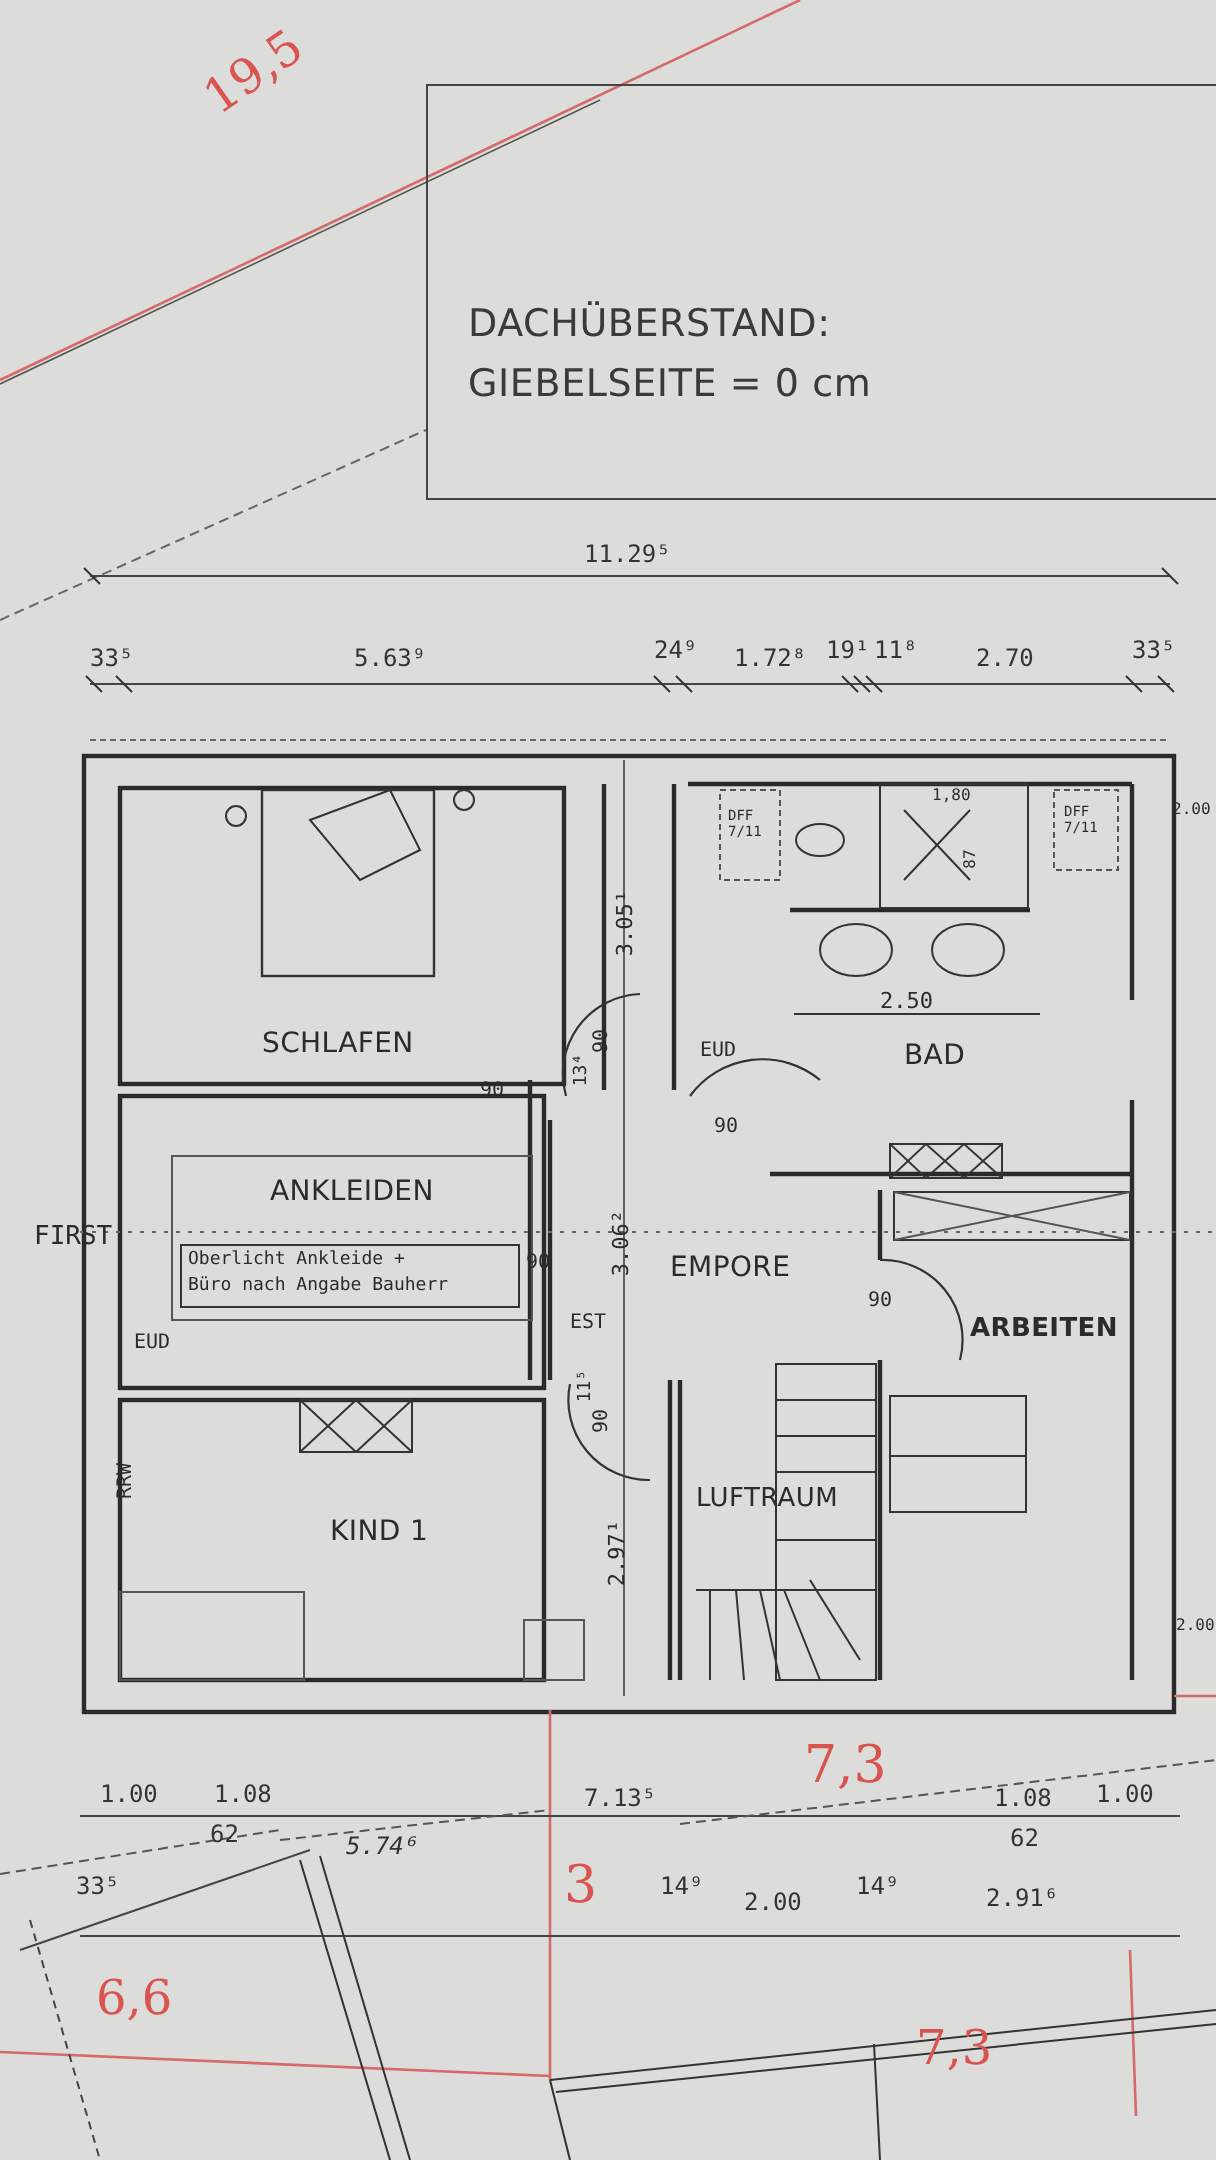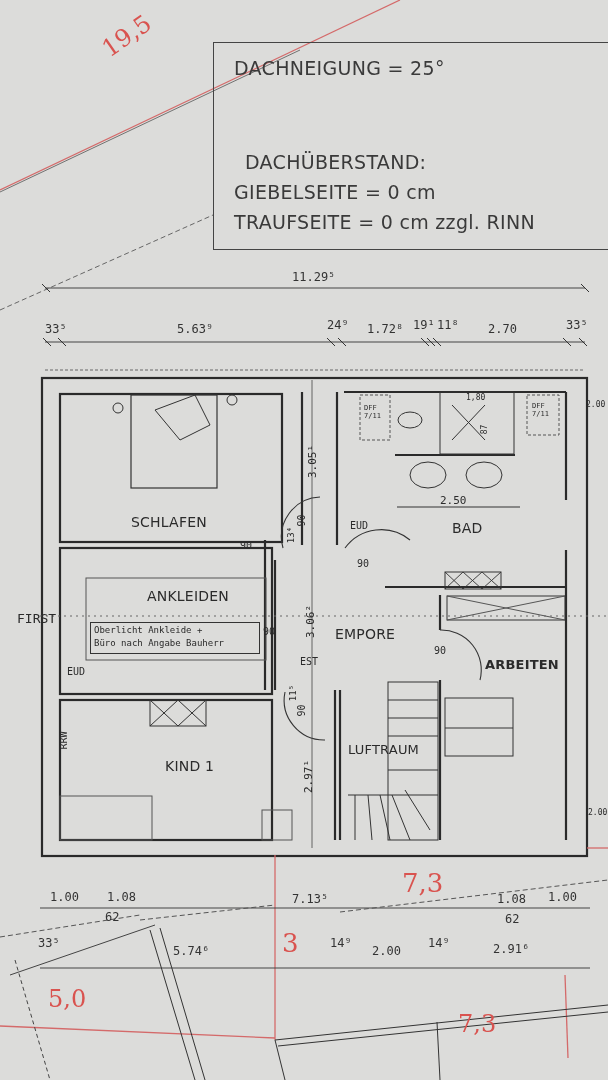--- a/index.html
+++ b/index.html
@@ -148,42 +148,40 @@
   <line x1="275" y1="1040" x2="608" y2="1005" stroke="#333" stroke-width="1"></line>
   <line x1="278" y1="1046" x2="608" y2="1012" stroke="#333" stroke-width="1"></line>
   <line x1="275" y1="1040" x2="285" y2="1080" stroke="#333"></line>
   <line x1="437" y1="1022" x2="440" y2="1080" stroke="#333"></line>
   <line x1="15" y1="960" x2="50" y2="1080" stroke="#444" stroke-dasharray="4,3"></line>
 </svg>
 
 <div class="lbl red" style="left:100px;top:22px;font-size:24px;transform:rotate(-35deg);">19,5</div>
 <div class="lbl red" style="left:402px;top:868px;font-size:26px;">7,3</div>
 <div class="lbl red" style="left:282px;top:928px;font-size:26px;">3</div>
-<div class="lbl red" style="left:48px;top:985px;font-size:24px;">5,0</div>
+<div class="lbl red" style="left:48px;top:985px;font-size:24px;">6,6</div>
 <div class="lbl red" style="left:458px;top:1010px;font-size:24px;">7,3</div>
 
 <div class="info">
-  <div class="line" style="top:14px;">DACHNEIGUNG = 25°</div>
-  <div class="line" style="top:108px;margin-left:11px;">DACHÜBERSTAND:</div>
+  <div class="line" style="top:108px;">DACHÜBERSTAND:</div>
   <div class="line" style="top:138px;">GIEBELSEITE = 0 cm</div>
-  <div class="line" style="top:168px;">TRAUFSEITE = 0 cm zzgl. RINN</div>
 </div>
 
 <div class="lbl dim" style="left:292px;top:270px;">11.29⁵</div>
 <div class="lbl dim" style="left:45px;top:322px;">33⁵</div>
 <div class="lbl dim" style="left:177px;top:322px;">5.63⁹</div>
 <div class="lbl dim" style="left:327px;top:318px;">24⁹</div>
 <div class="lbl dim" style="left:367px;top:322px;">1.72⁸</div>
 <div class="lbl dim" style="left:413px;top:318px;">19¹</div>
 <div class="lbl dim" style="left:437px;top:318px;">11⁸</div>
 <div class="lbl dim" style="left:488px;top:322px;">2.70</div>
 <div class="lbl dim" style="left:566px;top:318px;">33⁵</div>
 
 <div class="lbl room" style="left:131px;top:514px;">SCHLAFEN</div>
-<div class="lbl room" style="left:147px;top:588px;">ANKLEIDEN</div>
+<div class="lbl room" style="left:135px;top:588px;">ANKLEIDEN</div>
 <div class="lbl room" style="left:165px;top:758px;">KIND 1</div>
 <div class="lbl room" style="left:335px;top:626px;">EMPORE</div>
 <div class="lbl room" style="left:452px;top:520px;">BAD</div>
 <div class="lbl room" style="left:485px;top:657px;font-size:13px;font-weight:bold;">ARBEITEN</div>
 <div class="lbl room" style="left:348px;top:742px;font-size:13px;">LUFTRAUM</div>
 
 <div class="note">
   <div>Oberlicht Ankleide +</div>
   <div>Büro nach Angabe Bauherr</div>
 </div>
@@ -194,36 +192,36 @@
 <div class="lbl small" style="left:283px;top:530px;transform:rotate(-90deg);">13⁴</div>
 <div class="lbl small" style="left:285px;top:688px;transform:rotate(-90deg);">11⁵</div>
 <div class="lbl small" style="left:240px;top:540px;font-size:10px;">90</div>
 <div class="lbl small" style="left:295px;top:515px;font-size:10px;transform:rotate(-90deg);">90</div>
 <div class="lbl small" style="left:263px;top:626px;font-size:10px;">90</div>
 <div class="lbl small" style="left:295px;top:705px;font-size:10px;transform:rotate(-90deg);">90</div>
 <div class="lbl small" style="left:357px;top:558px;font-size:10px;">90</div>
 <div class="lbl small" style="left:434px;top:645px;font-size:10px;">90</div>
 <div class="lbl small" style="left:350px;top:520px;font-size:10px;">EUD</div>
 <div class="lbl small" style="left:67px;top:666px;font-size:10px;">EUD</div>
-<div class="lbl small" style="left:300px;top:656px;font-size:10px;">EST</div>
+<div class="lbl small" style="left:285px;top:656px;font-size:10px;">EST</div>
 <div class="lbl small" style="left:54px;top:735px;font-size:10px;transform:rotate(-90deg);">RRW</div>
 <div class="lbl small" style="left:440px;top:494px;font-size:11px;text-align:right;">2.50</div>
 <div class="lbl small" style="left:466px;top:393px;font-size:8px;">1,80</div>
 <div class="lbl small" style="left:480px;top:425px;font-size:8px;transform:rotate(-90deg);">87</div>
 <div class="lbl small" style="left:364px;top:404px;font-size:7px;width:22px;white-space:normal;">DFF 7/11</div>
 <div class="lbl small" style="left:532px;top:402px;font-size:7px;width:22px;white-space:normal;">DFF 7/11</div>
 <div class="lbl small" style="left:586px;top:400px;font-size:8px;">2.00</div>
 <div class="lbl small" style="left:588px;top:808px;font-size:8px;">2.00</div>
 <div class="lbl small" style="left:17px;top:611px;font-size:13px;">FIRST</div>
 
 <div class="lbl dim" style="left:50px;top:890px;">1.00</div>
 <div class="lbl dim" style="left:107px;top:890px;">1.08</div>
 <div class="lbl dim" style="left:105px;top:910px;">62</div>
 <div class="lbl dim" style="left:292px;top:892px;">7.13⁵</div>
 <div class="lbl dim" style="left:497px;top:892px;">1.08</div>
 <div class="lbl dim" style="left:505px;top:912px;">62</div>
 <div class="lbl dim" style="left:548px;top:890px;">1.00</div>
 <div class="lbl dim" style="left:38px;top:936px;">33⁵</div>
-<div class="lbl dim" style="left:173px;top:944px;">5.74⁶</div>
+<div class="lbl dim" style="left:173px;top:916px;font-style:italic;">5.74⁶</div>
 <div class="lbl dim" style="left:330px;top:936px;">14⁹</div>
 <div class="lbl dim" style="left:372px;top:944px;">2.00</div>
 <div class="lbl dim" style="left:428px;top:936px;">14⁹</div>
 <div class="lbl dim" style="left:493px;top:942px;">2.91⁶</div>
 
 </body></html>

